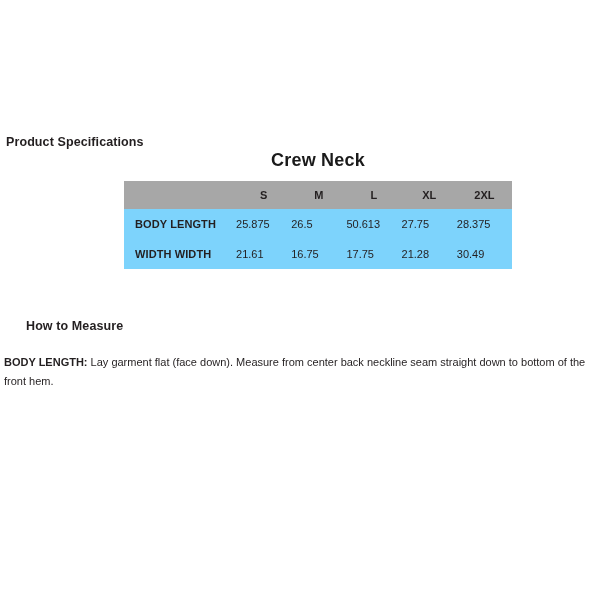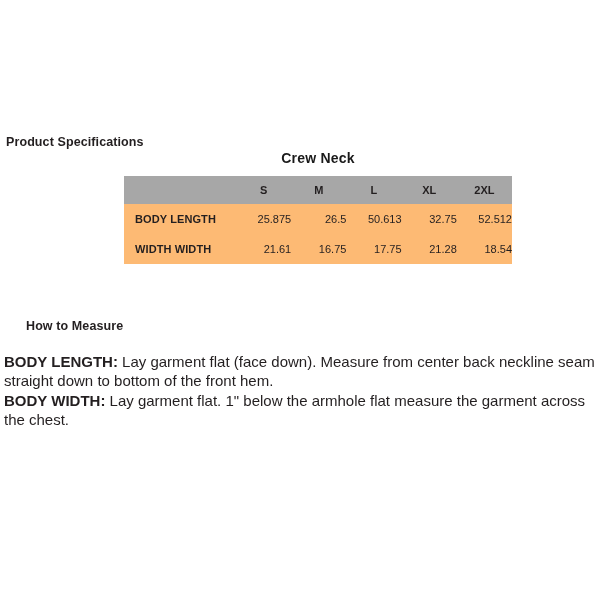--- a/index.html
+++ b/index.html
@@ -33,21 +33,21 @@
     top: 135px;
   }
   .table-wrap {
     position: absolute;
     left: 124px;
     top: 150px;
     width: 388px;
   }
   .table-title {
     text-align: center;
-    font-size: 14px;
+    font-size: 18px;
     font-weight: bold;
     color: #1a1a1a;
     margin-bottom: 10px;
     letter-spacing: 0.2px;
   }
   table.size-table {
     border-collapse: collapse;
     width: 388px;
     table-layout: fixed;
   }
@@ -64,27 +64,27 @@
     font-size: 11px;
     font-weight: bold;
     color: #231f20;
     text-align: center;
     vertical-align: middle;
   }
   .header-row th.corner {
     text-align: left;
   }
   .body-row {
-    background: #fdba74;
+    background: #7dd3fc;
     height: 30px;
   }
   .body-row td {
     font-size: 11px;
     color: #231f20;
-    text-align: right;
+    text-align: left;
     vertical-align: middle;
   }
   .body-row td.row-label {
     text-align: left;
     font-weight: bold;
     padding-left: 11px;
     letter-spacing: 0.1px;
   }
   .col-label { width: 112px; }
   .col-size { width: 55.2px; }
@@ -95,21 +95,21 @@
     top: 319px;
     padding-left: 20px;
   }
   .measure-block {
     position: absolute;
     left: 4px;
     top: 353px;
     width: 592px;
   }
   .measure-line {
-    font-size: 15px;
+    font-size: 11px;
     line-height: 18.5px;
     color: #231f20;
     margin-bottom: 2px;
   }
   .measure-line b {
     font-weight: bold;
   }
 </style>
 </head>
 <body>
@@ -139,39 +139,36 @@
           <th>XL</th>
           <th>2XL</th>
         </tr>
       </thead>
       <tbody>
         <tr class="body-row">
           <td class="row-label">BODY LENGTH</td>
           <td>25.875</td>
           <td>26.5</td>
           <td>50.613</td>
-          <td>32.75</td>
-          <td>52.512</td>
+          <td>27.75</td>
+          <td>28.375</td>
         </tr>
         <tr class="body-row">
           <td class="row-label">WIDTH WIDTH</td>
           <td>21.61</td>
           <td>16.75</td>
           <td>17.75</td>
           <td>21.28</td>
-          <td>18.54</td>
+          <td>30.49</td>
         </tr>
       </tbody>
     </table>
   </div>
 
   <div class="section-heading" id="how-to-measure-heading">How to Measure</div>
 
   <div class="measure-block">
     <div class="measure-line">
       <b>BODY LENGTH:</b><span> Lay garment flat (face down). Measure from center back neckline seam straight down to bottom of the front hem.</span>
     </div>
-    <div class="measure-line">
-      <b>BODY WIDTH:</b><span> Lay garment flat. 1" below the armhole flat measure the garment across the chest.</span>
-    </div>
   </div>
 
 </div>
 
 </body></html>

